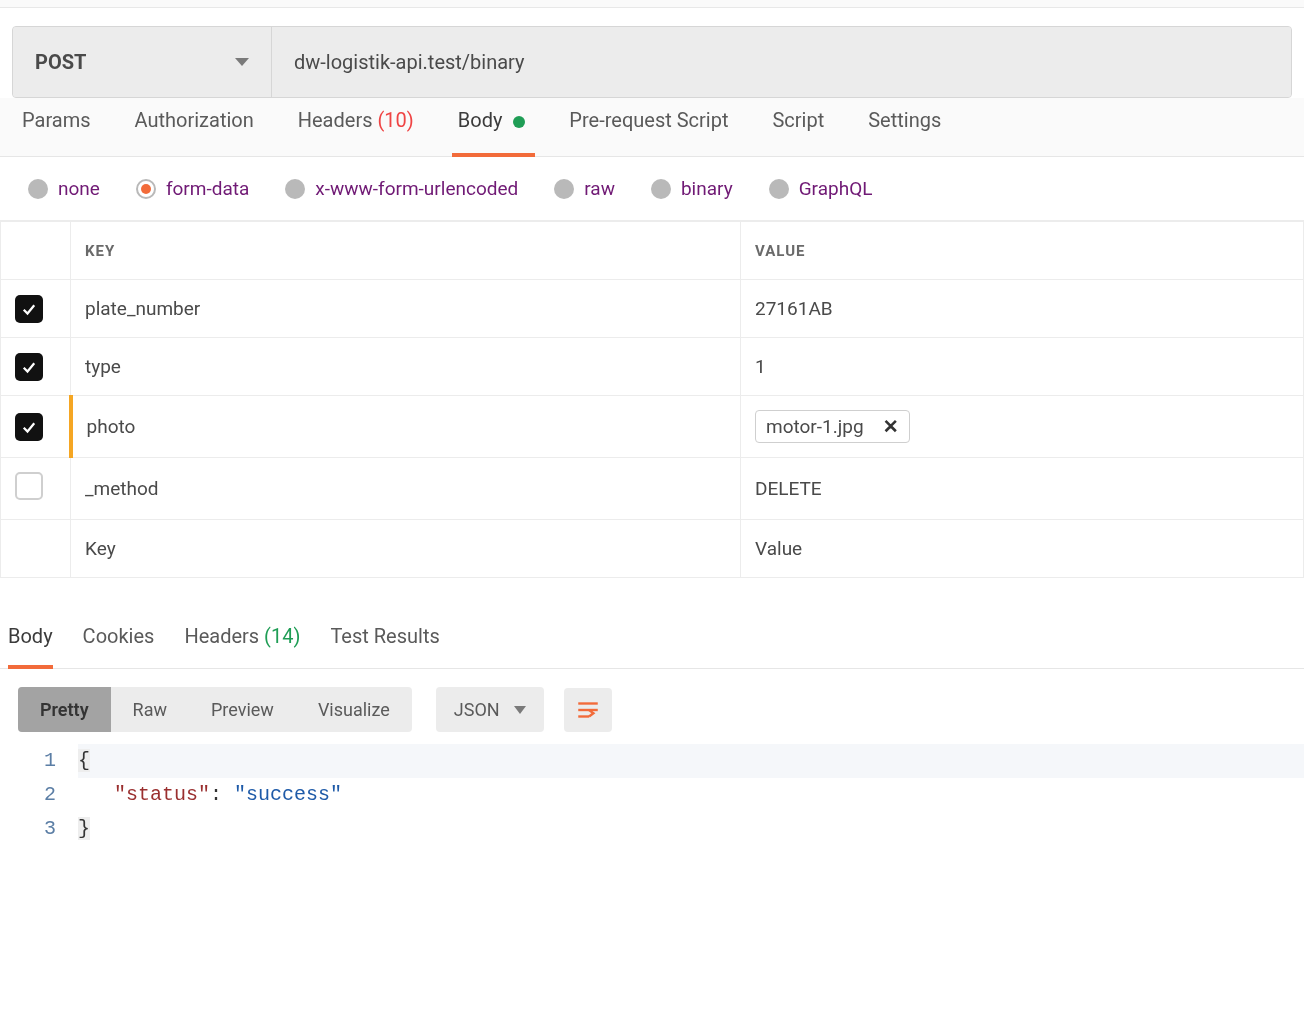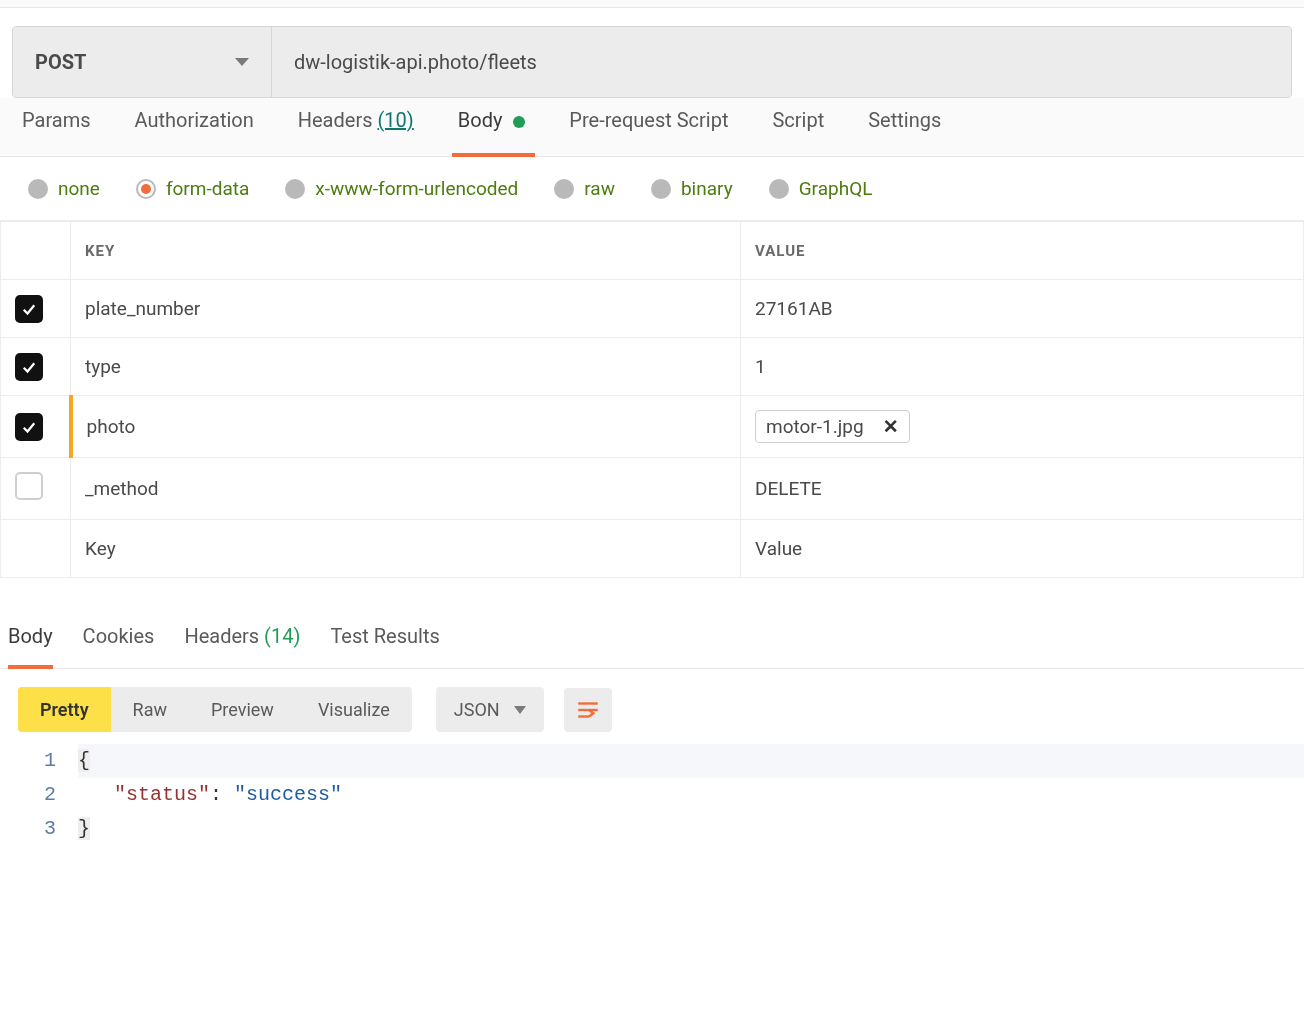--- a/index.html
+++ b/index.html
@@ -58,21 +58,21 @@
     display: flex;
     align-items: center;
     gap: 44px;
     padding: 10px 22px 16px 22px;
     border-bottom: 1px solid #e6e6e6;
     font-size: 20px;
     color: #5a5a5a;
     background: #fafafa;
   }
   .req-tab { cursor: pointer; position: relative; padding-bottom: 8px; }
-  .req-tab .green-count { color: #0f766e; text-decoration: underline; }
+  .req-tab .green-count { color: #ef4444; }
   .req-tab .green-dot {
     display: inline-block;
     width: 12px; height: 12px;
     background: #1f9d55; border-radius: 50%;
     margin-left: 6px; vertical-align: middle;
   }
   .req-tab.active { color: #3b3b3b; }
   .req-tab.active::after {
     content: "";
     position: absolute;
@@ -80,21 +80,21 @@
     height: 4px; background: #f26b3a;
   }
 
   
   .body-types {
     display: flex;
     align-items: center;
     gap: 36px;
     padding: 20px 28px;
     font-size: 19px;
-    color: #4d7c0f;
+    color: #701a75;
     background: #fff;
     border-bottom: 1px solid #ececec;
   }
   .radio {
     display: flex; align-items: center; gap: 10px; cursor: pointer;
   }
   .radio .bullet {
     width: 20px; height: 20px; border-radius: 50%;
     background: #b9b9b9;
     position: relative;
@@ -162,21 +162,21 @@
   .resp-toolbar {
     display: flex; align-items: center; gap: 14px;
     padding: 18px 18px 8px 18px;
   }
   .view-group {
     display: flex; background: #ececec; border-radius: 4px; overflow: hidden;
   }
   .view-btn {
     padding: 12px 22px; font-size: 18px; color: #5a5a5a; cursor: pointer;
   }
-  .view-btn.active { background: #fde047; color: #333; font-weight: 600; }
+  .view-btn.active { background: #a3a3a3; color: #333; font-weight: 600; }
   .json-select {
     display: flex; align-items: center; gap: 14px;
     background: #ececec; border-radius: 4px; padding: 12px 18px;
     font-size: 18px; color: #5a5a5a; cursor: pointer;
     margin-left: 10px;
   }
   .json-select .caret {
     width:0;height:0;border-left:6px solid transparent;border-right:6px solid transparent;border-top:8px solid #7a7a7a;
   }
   .wrap-btn {
@@ -209,21 +209,21 @@
 
 <div class="container">
   <div class="top-hair"></div>
 
   <div class="request-bar">
     <div class="method-select">
       <span>POST</span>
       <span class="caret"></span>
     </div>
     <div class="url-input">
-      <span>dw-logistik-api.photo/fleets</span>
+      <span>dw-logistik-api.test/binary</span>
     </div>
   </div>
 
   <div class="req-tabs">
     <div class="req-tab">Params</div>
     <div class="req-tab">Authorization</div>
     <div class="req-tab">
       <span>Headers</span>
       <span class="green-count">(10)</span>
     </div>

